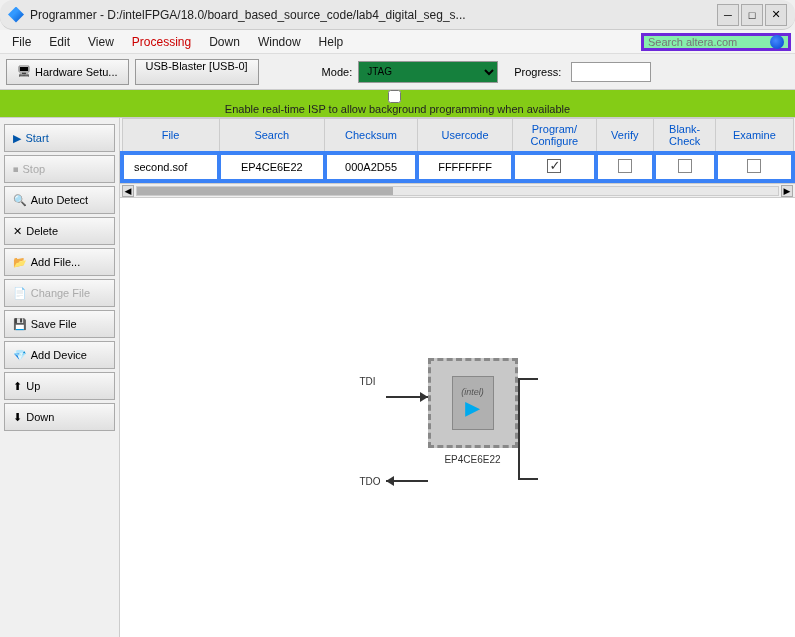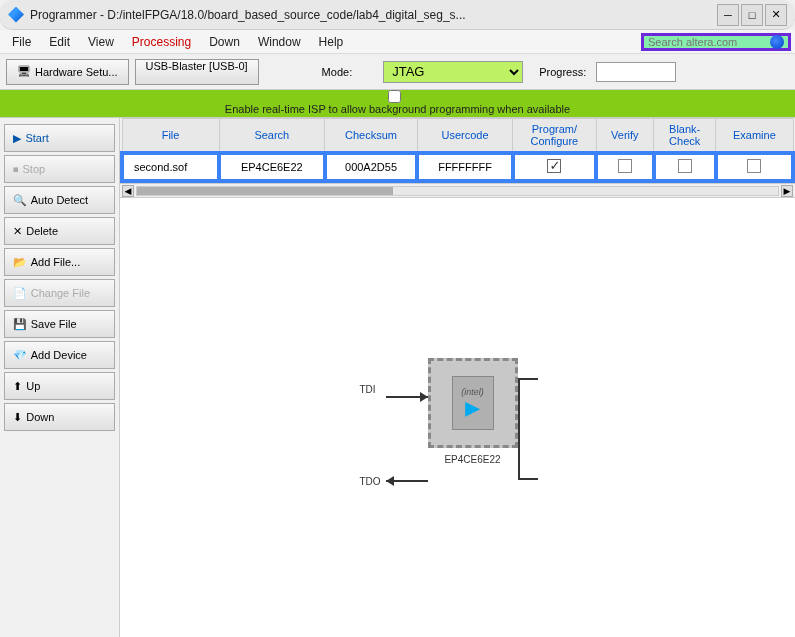--- a/index.html
+++ b/index.html
@@ -93,25 +93,24 @@
       border: 1px solid #999;
       background: linear-gradient(to bottom, #f8f8f8, #e0e0e0);
       cursor: pointer;
       font-size: 11px;
       display: flex; align-items: flex-start;
     }
     .mode-label { font-size: 11px; margin-left: 10px; padding-left: 47px; }
     .mode-select {
       height: 22px;
       border: 1px solid #999;
-      background: #bef264;
-      font-size: 13px;
+      background: #15803d;
+      font-size: 10px;
       width: 140px;
       padding: 0 4px;
-      margin-left: 25px;
     }
     .progress-label { font-size: 11px; margin-left: 10px; }
     .progress-box {
       width: 80px; height: 20px;
       border: 1px solid #999;
       background: white;
       margin-left: 4px;
     }
 
     
@@ -276,21 +275,21 @@
       top: 126px;
       width: 90px;
       text-align: center;
       font-size: 10px;
       color: #333;
     }
     
     .tdi-label {
       position: absolute;
       left: 12px;
-      top: 56px;
+      top: 48px;
       font-size: 10px;
       color: #333;
     }
     .tdi-arrow {
       position: absolute;
       left: 38px;
       top: 68px;
       width: 42px;
       height: 2px;
       background: #333;

